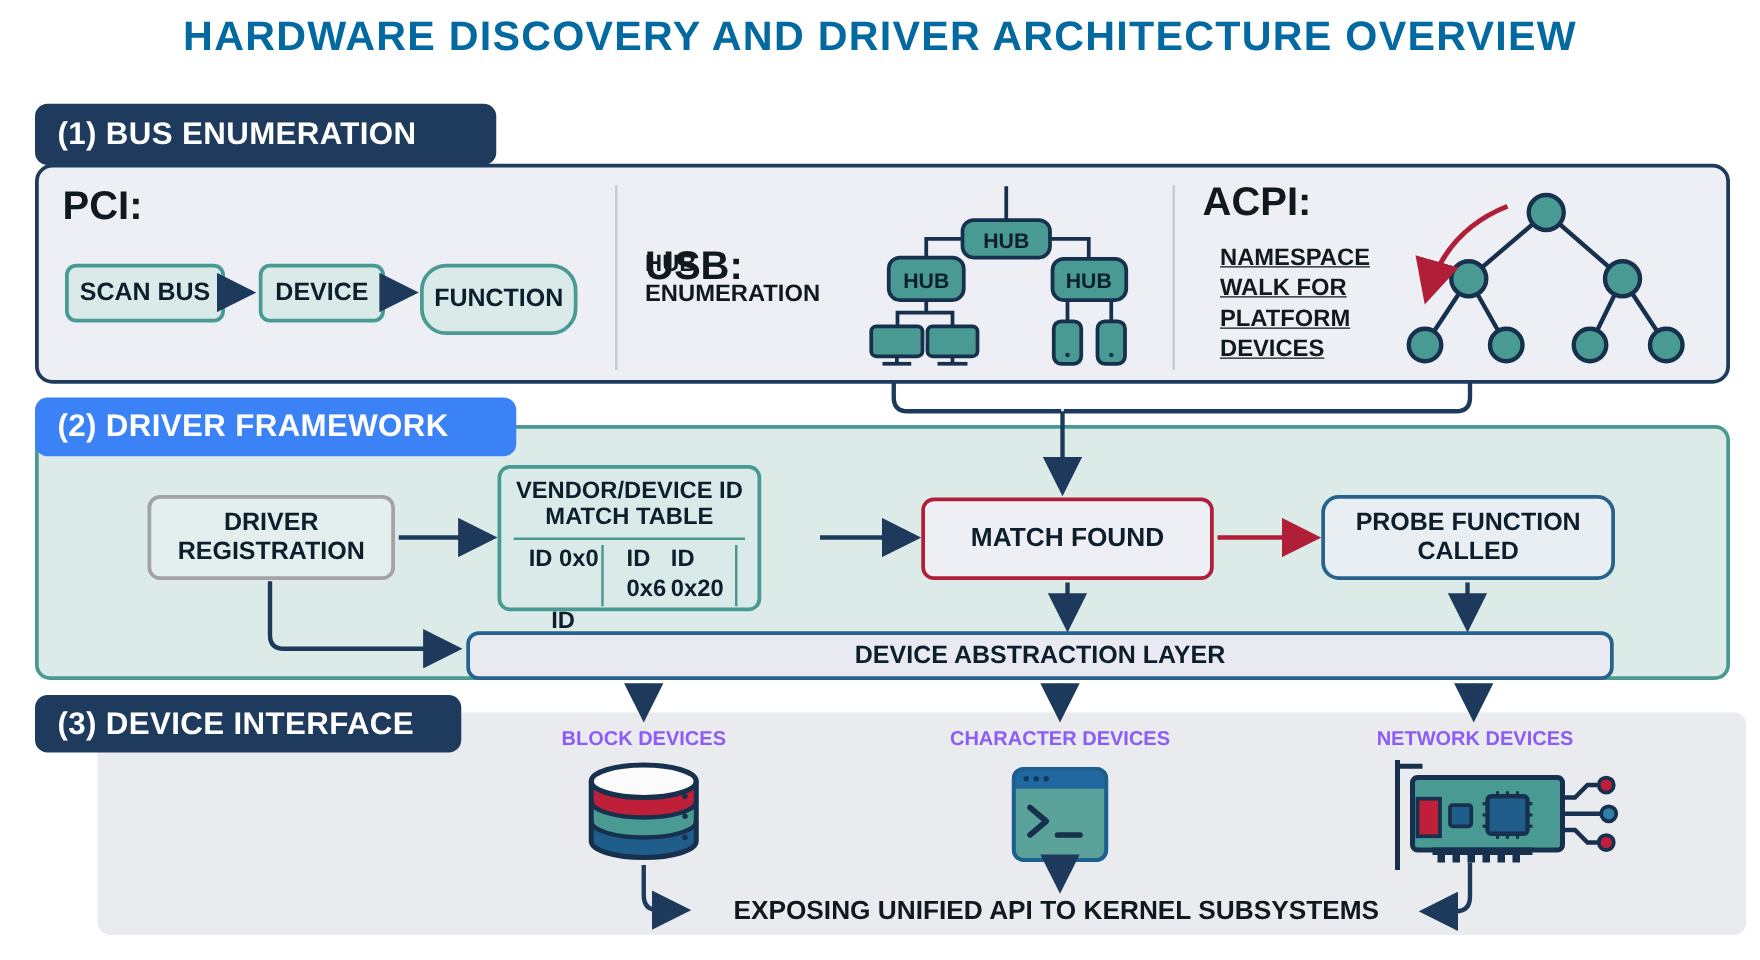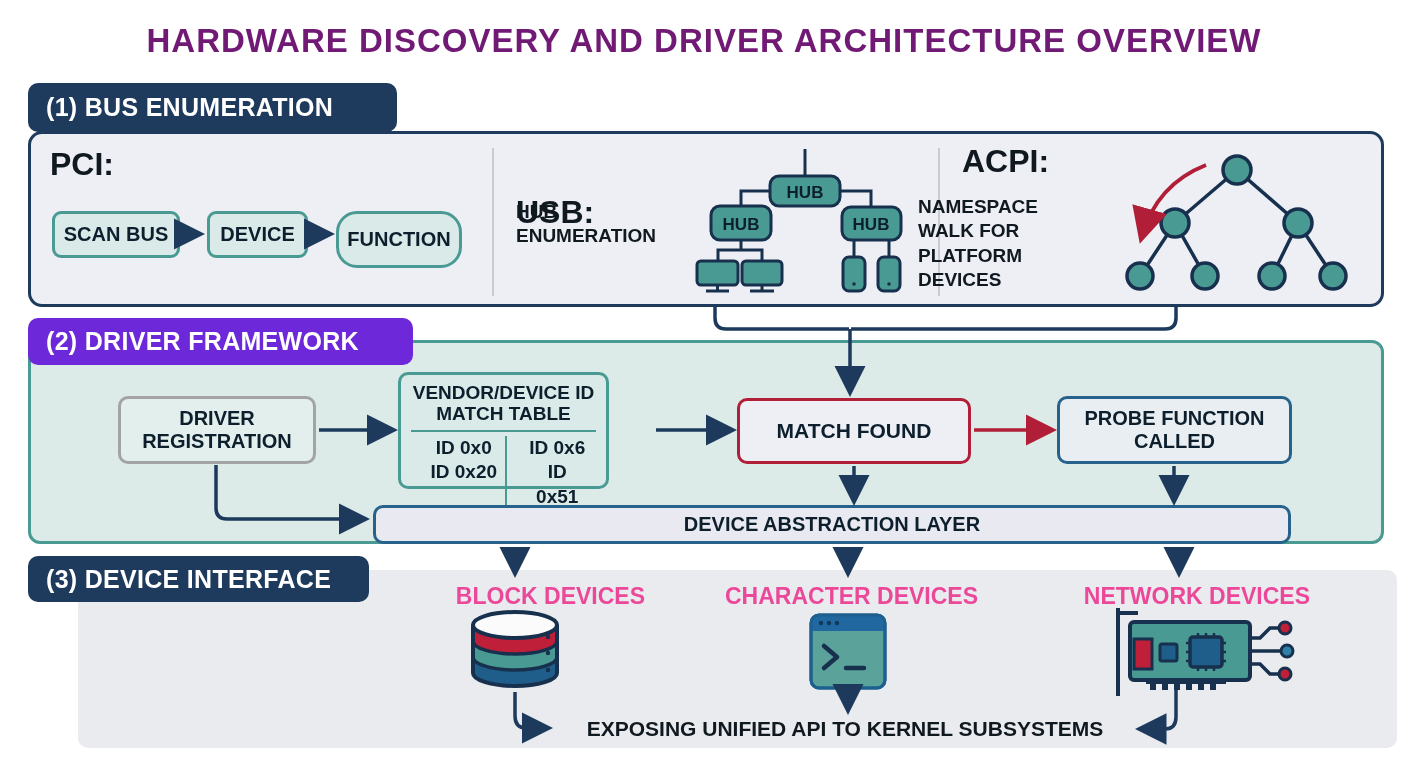--- a/index.html
+++ b/index.html
@@ -1,50 +1,50 @@
 <!DOCTYPE html>
 <html><head>
 <meta charset="utf-8">
 <style>
   html,body{margin:0;padding:0;background:#ffffff;}
   .stage{position:relative;width:1408px;height:768px;background:#ffffff;overflow:hidden;
          font-family:"Liberation Sans",sans-serif;color:#0d1f2d;}
-  .title{position:absolute;left:0;top:22px;width:1408px;text-align:center;
-         font-size:33px;font-weight:800;letter-spacing:1px;color:#701a75;}
+  .title{position:absolute;left:0;top:10px;width:1408px;text-align:center;
+         font-size:33px;font-weight:800;letter-spacing:1px;color:#0369a1;}
   .panel{position:absolute;box-sizing:border-box;}
   .p1{left:28px;top:131px;width:1356px;height:176px;background:#edeff4;
       border:3px solid #1e3a5c;border-radius:14px;}
   .p2{left:28px;top:340px;width:1356px;height:204px;background:#dcebe8;
       border:3px solid #4a9a94;border-radius:12px;}
   .p3{left:78px;top:570px;width:1319px;height:178px;background:#e9ebef;border-radius:10px;}
   .tab{position:absolute;box-sizing:border-box;border-radius:10px;color:#ffffff;
        font-weight:bold;font-size:25px;letter-spacing:0.3px;display:flex;align-items:center;
        padding-left:18px;}
   .tab.navy{background:#1e3a5c;}
-  .tab.red{background:#6d28d9;}
+  .tab.red{background:#3b82f6;}
   .vdiv{position:absolute;top:148px;height:148px;width:2px;background:#c7cbd3;}
   .h1{position:absolute;font-size:32px;font-weight:800;color:#101820;}
   .cap{position:absolute;font-size:19px;font-weight:bold;line-height:1.28;color:#101820;}
   .box{position:absolute;box-sizing:border-box;display:flex;align-items:center;justify-content:center;
        text-align:center;font-weight:bold;line-height:1.15;}
   .step{background:#d9eae8;border:3px solid #4a9a94;border-radius:9px;font-size:20px;}
   .boxteal{background:#e3efed;border:3px solid #a3a3a3;border-radius:10px;font-size:20px;}
   .boxred{background:#edeff4;border:3.5px solid #b01f37;border-radius:10px;font-size:21px;}
   .boxblue{background:#e9eef2;border:3.5px solid #27628c;border-radius:10px;font-size:20px;}
   .dal{background:#e9eaf1;border:3px solid #27628c;border-radius:10px;font-size:20px;}
   .mtable{position:absolute;box-sizing:border-box;background:#d9eae8;border:3px solid #4a9a94;
           border-radius:10px;}
   .mt-title{text-align:center;font-size:19px;font-weight:bold;line-height:1.12;padding-top:7px;}
   .mt-rule{border-top:2.5px solid #4a9a94;margin:5px 10px 2px 10px;}
-  .mt-grid{display:grid;grid-template-columns:1fr 1fr;padding:2px 16px 0 22px;text-align:center;}
+  .mt-grid{display:grid;grid-template-columns:1fr 1fr 1fr;padding:2px 16px 0 22px;}
   .mt-cell{font-size:19px;font-weight:bold;line-height:1.3;}
   .mt-left{border-right:2.5px solid #4a9a94;}
   .mt-right{padding-left:18px;}
-  .devlabel{position:absolute;top:583px;width:260px;text-align:right;
-            font-size:23px;font-weight:bold;color:#ec4899;}
+  .devlabel{position:absolute;top:583px;width:260px;text-align:center;
+            font-size:16px;font-weight:bold;color:#8b5cf6;}
   .footer{position:absolute;left:560px;top:717px;width:570px;text-align:center;
           font-size:21px;font-weight:bold;color:#101820;}
   .overlay{position:absolute;left:0;top:0;pointer-events:none;}
   .overlay text{font-family:"Liberation Sans",sans-serif;font-weight:bold;fill:#0d1f2d;}
 </style>
 </head>
 <body>
 
 <div class="stage">
 
@@ -57,40 +57,40 @@
 
   <div class="h1" style="left:50px;top:146px;">PCI:</div>
   <div class="box step" style="left:52px;top:211px;width:128px;height:47px;">SCAN BUS</div>
   <div class="box step" style="left:207px;top:211px;width:101px;height:47px;">DEVICE</div>
   <div class="box step" style="left:336px;top:211px;width:126px;height:57px;border-radius:21px;">FUNCTION</div>
 
   <div class="h1" style="left:516px;top:146px;margin-top:48px;">USB:</div>
   <div class="cap" style="left:516px;top:200px;width:170px;">HUB ENUMERATION</div>
 
   <div class="h1" style="left:962px;top:143px;">ACPI:</div>
-  <div class="cap" style="left:918px;top:195px;width:150px;">NAMESPACE WALK FOR PLATFORM DEVICES</div>
+  <div class="cap" style="left:976px;top:195px;width:150px;text-decoration:underline;">NAMESPACE WALK FOR PLATFORM DEVICES</div>
 
   <div class="panel p2"></div>
   <div class="tab red" style="left:28px;top:318px;width:385px;height:47px;">(2) DRIVER FRAMEWORK</div>
 
   <div class="box boxteal" style="left:118px;top:396px;width:198px;height:68px;">DRIVER REGISTRATION</div>
 
   <div class="mtable" style="left:398px;top:372px;width:211px;height:117px;">
     <div class="mt-title">VENDOR/DEVICE ID MATCH TABLE</div>
     <div class="mt-rule"></div>
     <div class="mt-grid">
       <div class="mt-cell mt-left">ID 0x0</div>
       <div class="mt-cell mt-right">ID 0x6</div>
       <div class="mt-cell mt-left">ID 0x20</div>
       <div class="mt-cell mt-right">ID 0x51</div>
     </div>
   </div>
 
   <div class="box boxred" style="left:737px;top:398px;width:234px;height:66px;">MATCH FOUND</div>
-  <div class="box boxblue" style="left:1057px;top:396px;width:235px;height:68px;">PROBE FUNCTION CALLED</div>
+  <div class="box boxblue" style="left:1057px;top:396px;width:235px;height:68px;border-radius:14px;">PROBE FUNCTION CALLED</div>
   <div class="box dal" style="left:373px;top:505px;width:918px;height:39px;">DEVICE ABSTRACTION LAYER</div>
 
   <div class="panel p3"></div>
   <div class="tab navy" style="left:28px;top:556px;width:341px;height:46px;">(3) DEVICE INTERFACE</div>
 
   <div class="devlabel" style="left:385px;">BLOCK DEVICES</div>
   <div class="devlabel" style="left:718px;">CHARACTER DEVICES</div>
   <div class="devlabel" style="left:1050px;">NETWORK DEVICES</div>
 
   <div class="footer">EXPOSING UNIFIED API TO KERNEL SUBSYSTEMS</div>

